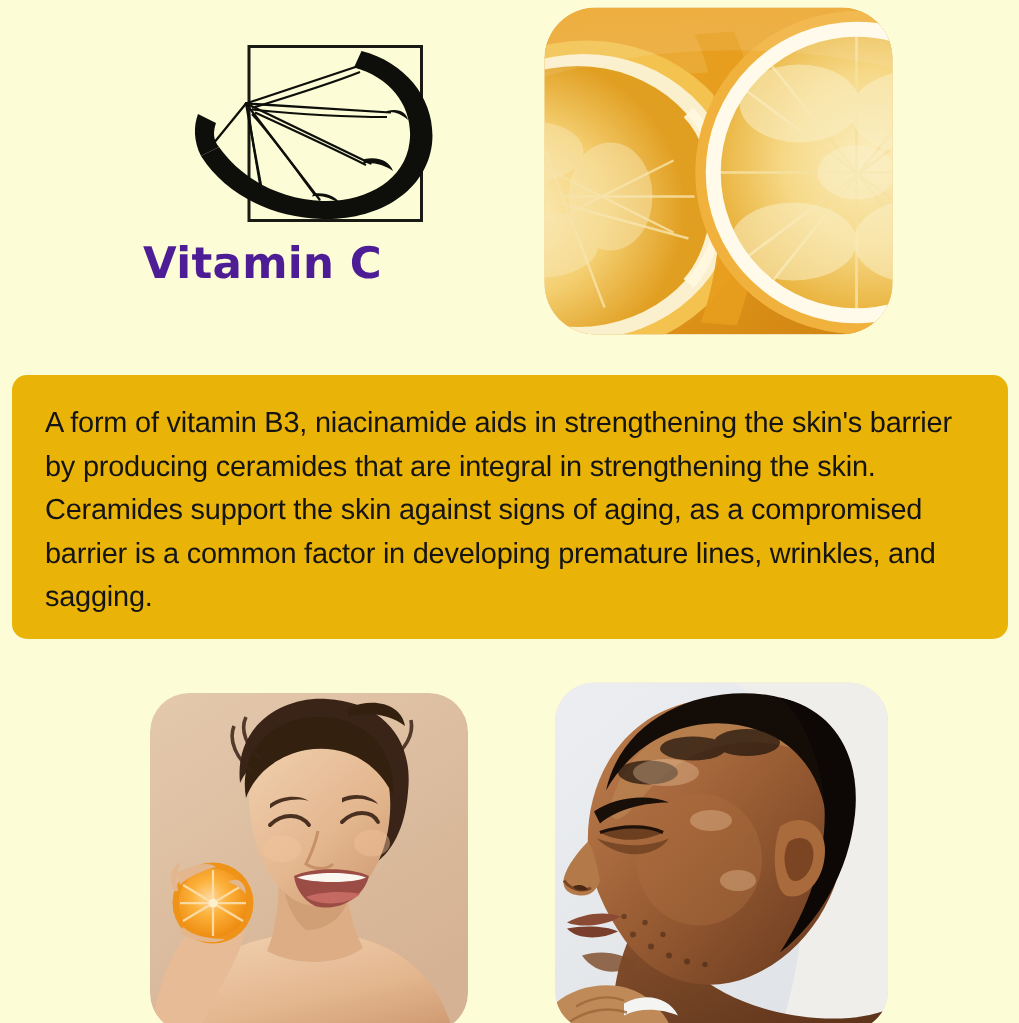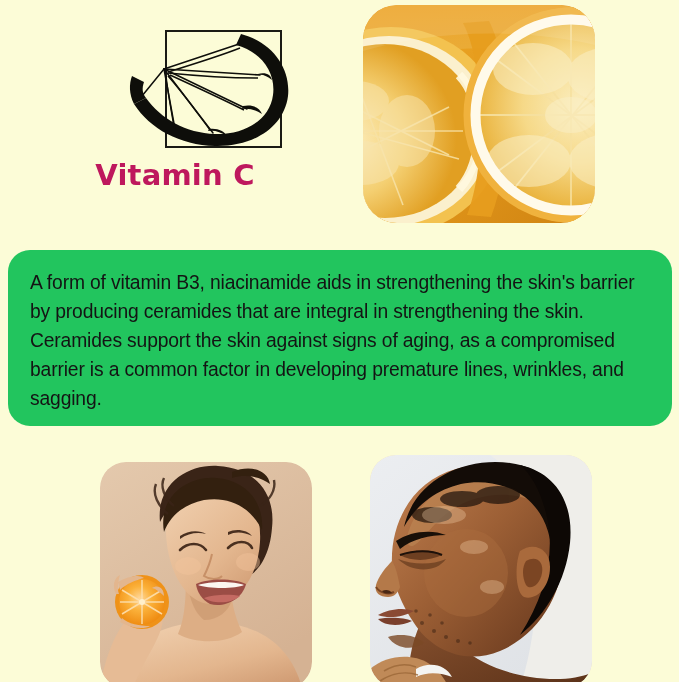--- a/index.html
+++ b/index.html
@@ -52,21 +52,21 @@
   .logo-title {
     position: absolute;
     left: 0px;
     top: 158px;
     width: 350px;
     text-align: center;
     font-family: "DejaVu Sans", sans-serif;
     font-size: 29px;
     font-weight: bold;
     letter-spacing: 0.2px;
-    color: #be185d;
+    color: #4c1d95;
   }
 
   
   .photo {
     position: absolute;
     overflow: hidden;
     background: #f2e6c8;
   }
   .photo svg { display: block; width: 100%; height: 100%; }
 
@@ -78,22 +78,22 @@
     border-radius: 34px;
   }
 
   
   .info-panel {
     position: absolute;
     left: 8px;
     top: 250px;
     width: 664px;
     height: 176px;
-    background: #22c55e;
-    border-radius: 22px;
+    background: #eab308;
+    border-radius: 10px;
     box-sizing: border-box;
     padding: 18px 22px 16px 22px;
   }
   .info-text {
     margin: 0;
     font-family: "Liberation Sans", sans-serif;
     font-size: 19.3px;
     line-height: 29px;
     color: #141414;
     letter-spacing: -0.15px;

